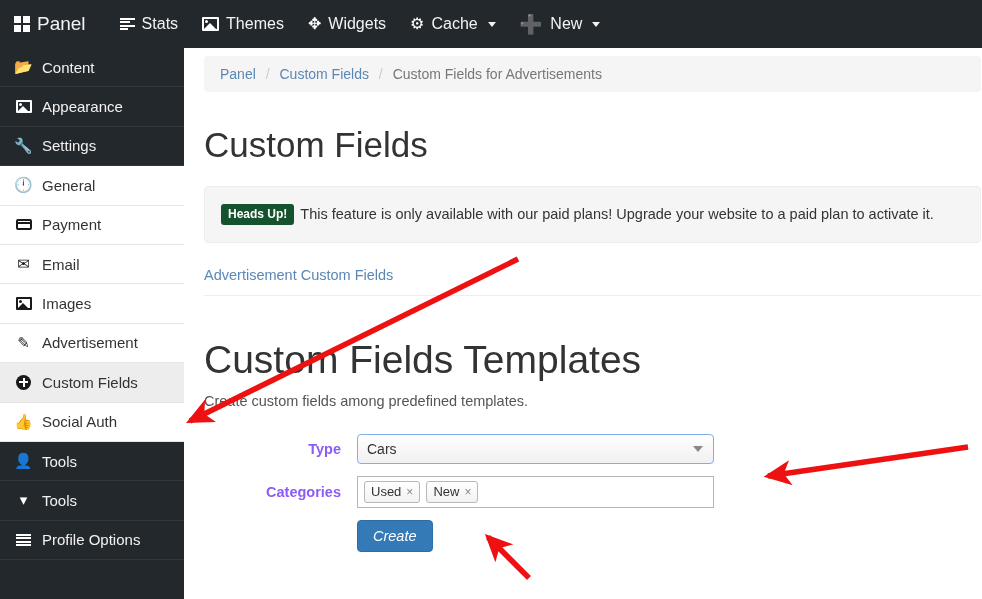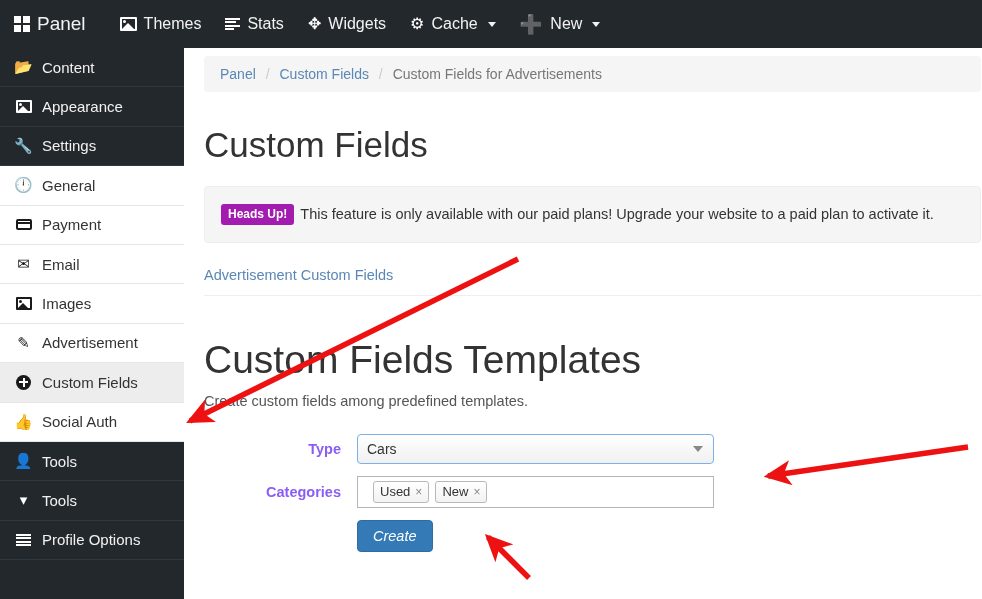--- a/index.html
+++ b/index.html
@@ -265,21 +265,21 @@
     margin: 21px 1px 0 20px;
     background: #f5f5f5;
     border: 1px solid #eeeeee;
     border-radius: 4px;
     padding: 17px 16px;
     font-size: 14.5px;
     color: #333333;
   }
   .badge-warn {
     display: inline-block;
-    background: #a21caf;
+    background: #14532d;
     color: #ffffff;
     font-size: 12px;
     font-weight: bold;
     border-radius: 3px;
     padding: 3px 7px 4px 7px;
     margin-right: 6px;
     vertical-align: 1px;
   }
   .sub-link {
     display: inline-block;
@@ -349,21 +349,21 @@
   }
   .tagbox {
     width: 357px;
     min-height: 32px;
     box-sizing: border-box;
     border: 1px solid #b5b5b5;
     background: #ffffff;
     display: flex;
     align-items: center;
     gap: 6px;
-    padding: 4px 15px;
+    padding: 4px 6px;
     cursor: text;
   }
   .tag {
     display: inline-flex;
     align-items: center;
     gap: 5px;
     border: 1px solid #b8b8b8;
     border-radius: 3px;
     background: linear-gradient(to bottom, #ffffff 0%, #f2f2f2 100%);
     padding: 2px 6px 3px 6px;
@@ -406,32 +406,32 @@
     <span class="ico ico-grid4">
       <i></i>
         <i></i>
         <i></i>
         <i></i>
     </span>
     <span>Panel</span>
   </div>
 
   <div class="topitem">
-    <span class="ico ico-pic"></span>
-    <span>Themes</span>
-  </div>
-
-  <div class="topitem">
     <span class="ico ico-stats">
       <i></i>
         <i></i>
         <i></i>
         <i></i>
     </span>
     <span>Stats</span>
+  </div>
+
+  <div class="topitem">
+    <span class="ico ico-pic"></span>
+    <span>Themes</span>
   </div>
 
   <div class="topitem">
     <span class="ico ico-move">✥</span>
     <span>Widgets</span>
   </div>
 
   <div class="topitem">
     <span class="ico ico-gear">⚙</span>
     <span>Cache</span>

